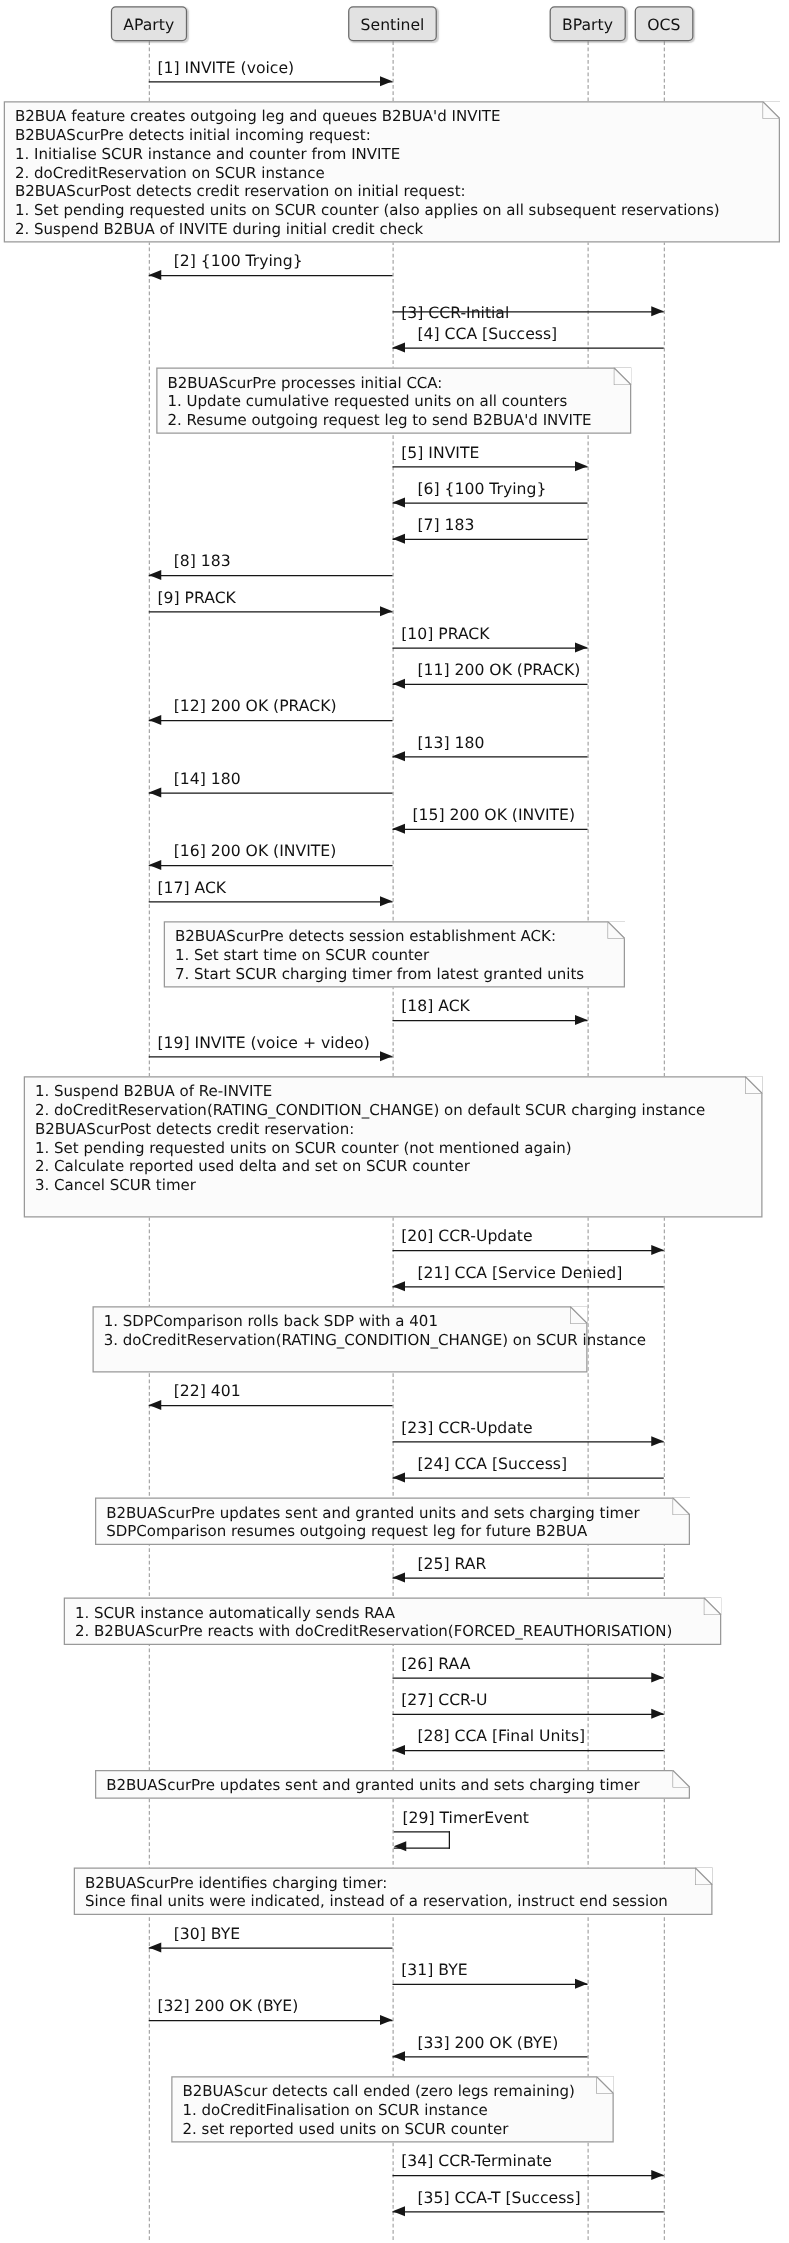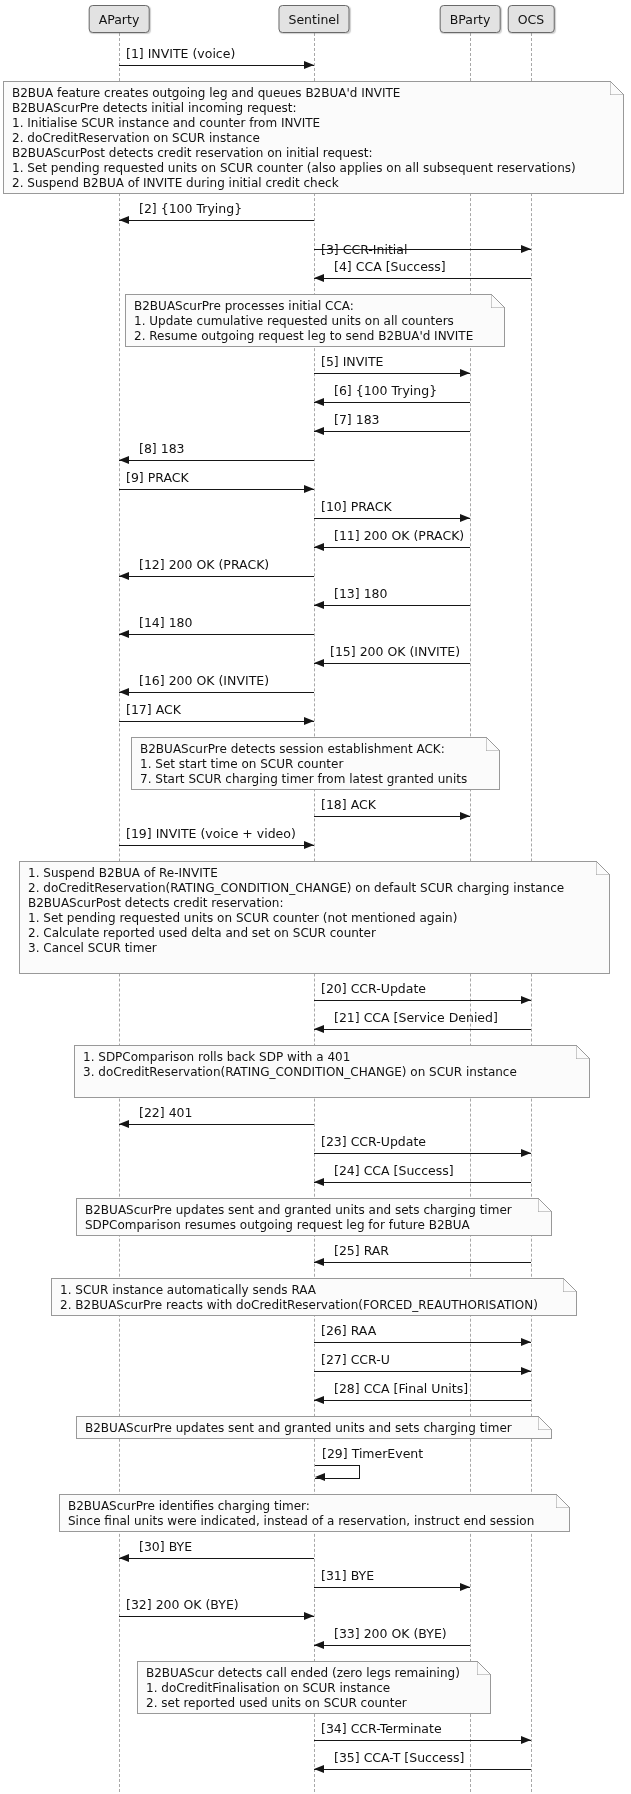--- a/index.html
+++ b/index.html
@@ -166,21 +166,21 @@
         <polygon points="0,0 14,0 14,14" fill="#ffffff"></polygon>
         <polygon points="0,0 14,14 0,14" fill="#FBFBFB" stroke="#999999" stroke-width="1"></polygon>
       </svg>
     </div>
     <div class="msg-label" style="left: 321px; top: 981px;">[20] CCR-Update</div>
     <div class="arrow-line" style="left: 314px; top: 1000px; width: 217px;"></div>
     <div class="arrowhead right" style="left: 521px; top: 996px;"></div>
     <div class="msg-label" style="left: 334px; top: 1010px;">[21] CCA [Service Denied]</div>
     <div class="arrow-line" style="left: 314px; top: 1029px; width: 217px;"></div>
     <div class="arrowhead left" style="left: 314px; top: 1025px;"></div>
-    <div class="note" style="left: 74px; top: 1045px; width: 516px; height: 53px;">
+    <div class="note" style="left: 74px; top: 1045px; width: 396px; height: 53px;">
       <div class="note-line">1. SDPComparison rolls back SDP with a 401</div>
       <div class="note-line">3. doCreditReservation(RATING_CONDITION_CHANGE) on SCUR instance</div>
       <svg class="note-fold" width="14" height="14">
         <polygon points="0,0 14,0 14,14" fill="#ffffff"></polygon>
         <polygon points="0,0 14,14 0,14" fill="#FBFBFB" stroke="#999999" stroke-width="1"></polygon>
       </svg>
     </div>
     <div class="msg-label" style="left: 139px; top: 1105px;">[22] 401</div>
     <div class="arrow-line" style="left: 119px; top: 1124px; width: 195px;"></div>
     <div class="arrowhead left" style="left: 119px; top: 1120px;"></div>

